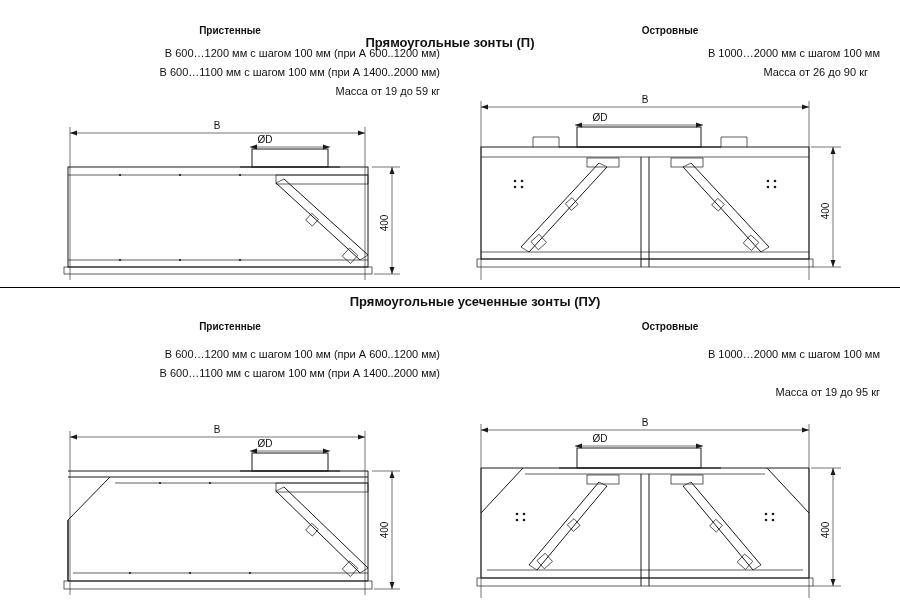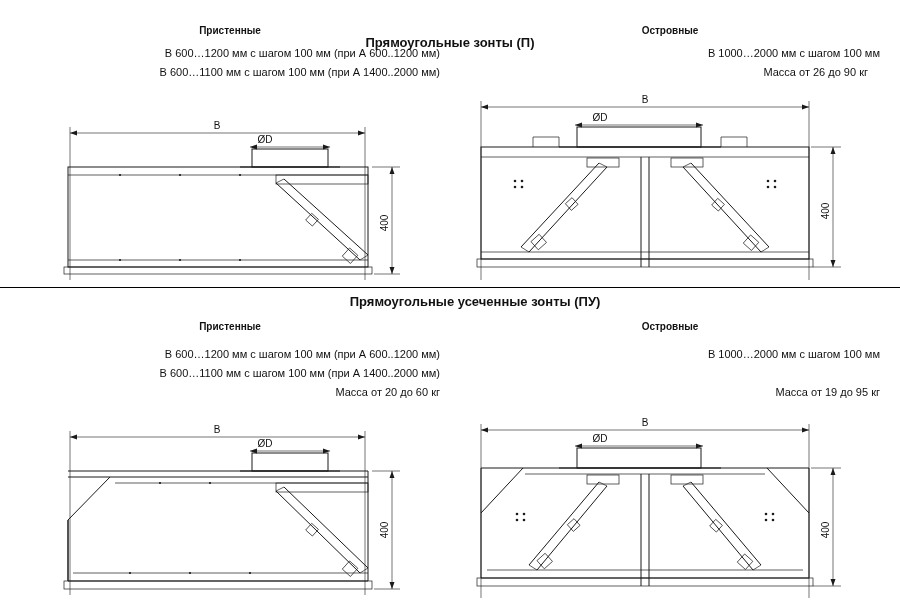--- a/index.html
+++ b/index.html
@@ -56,20 +56,21 @@
 <div class="page">
 
   <div class="section-title" style="top:4px;left:0;margin-top:31px;">Прямоугольные зонты (П)</div>
 
   <div class="col-title" style="top:25px;left:20px;width:420px;">Пристенные</div>
 
   <div class="col-title" style="top:25px;left:460px;width:420px;">Островные</div>
 
   <div class="spec" style="top:44px;left:20px;width:420px;">В 600…1200 мм с шагом 100 мм (при А 600..1200 мм)</div>
   <div class="spec" style="top:63px;left:20px;width:420px;">В 600…1100 мм с шагом 100 мм (при А 1400..2000 мм)</div>
+  <div class="spec" style="top:82px;left:20px;width:420px;">Масса от 19 до 59 кг</div>
 
   <div class="spec" style="top:44px;left:460px;width:420px;">В 1000…2000 мм с шагом 100 мм</div>
   <div class="spec" style="top:63px;left:448px;width:420px;">Масса от 26 до 90 кг</div>
 
   <div class="dwg" style="left:40px;top:105px;">
     <svg width="380" height="185" viewBox="0 0 380 185">
 
       <line class="dim" x1="30" y1="28" x2="325" y2="28"></line>
       <line class="dim" x1="30" y1="22" x2="30" y2="175"></line>
       <line class="dim" x1="325" y1="22" x2="325" y2="175"></line>
@@ -179,21 +180,20 @@
   <div class="divider" style="top:287px;"></div>
 
   <div class="section-title" style="top:294px;left:0;margin-left:25px;">Прямоугольные усеченные зонты (ПУ)</div>
 
   <div class="col-title" style="top:321px;left:20px;width:420px;">Пристенные</div>
 
   <div class="col-title" style="top:321px;left:460px;width:420px;">Островные</div>
 
   <div class="spec" style="top:345px;left:20px;width:420px;">В 600…1200 мм с шагом 100 мм (при А 600..1200 мм)</div>
   <div class="spec" style="top:364px;left:20px;width:420px;">В 600…1100 мм с шагом 100 мм (при А 1400..2000 мм)</div>
-  <div class="spec" style="top:383px;left:20px;width:420px;">Масса от 20 до 60 кг</div>
 
   <div class="spec" style="top:345px;left:460px;width:420px;">В 1000…2000 мм с шагом 100 мм</div>
   <div class="spec" style="top:383px;left:460px;width:420px;">Масса от 19 до 95 кг</div>
 
   <div class="dwg" style="left:40px;top:415px;">
     <svg width="380" height="190" viewBox="0 0 380 190">
 
       <line class="dim" x1="30" y1="22" x2="325" y2="22"></line>
       <line class="dim" x1="30" y1="16" x2="30" y2="180"></line>
       <line class="dim" x1="325" y1="16" x2="325" y2="180"></line>

